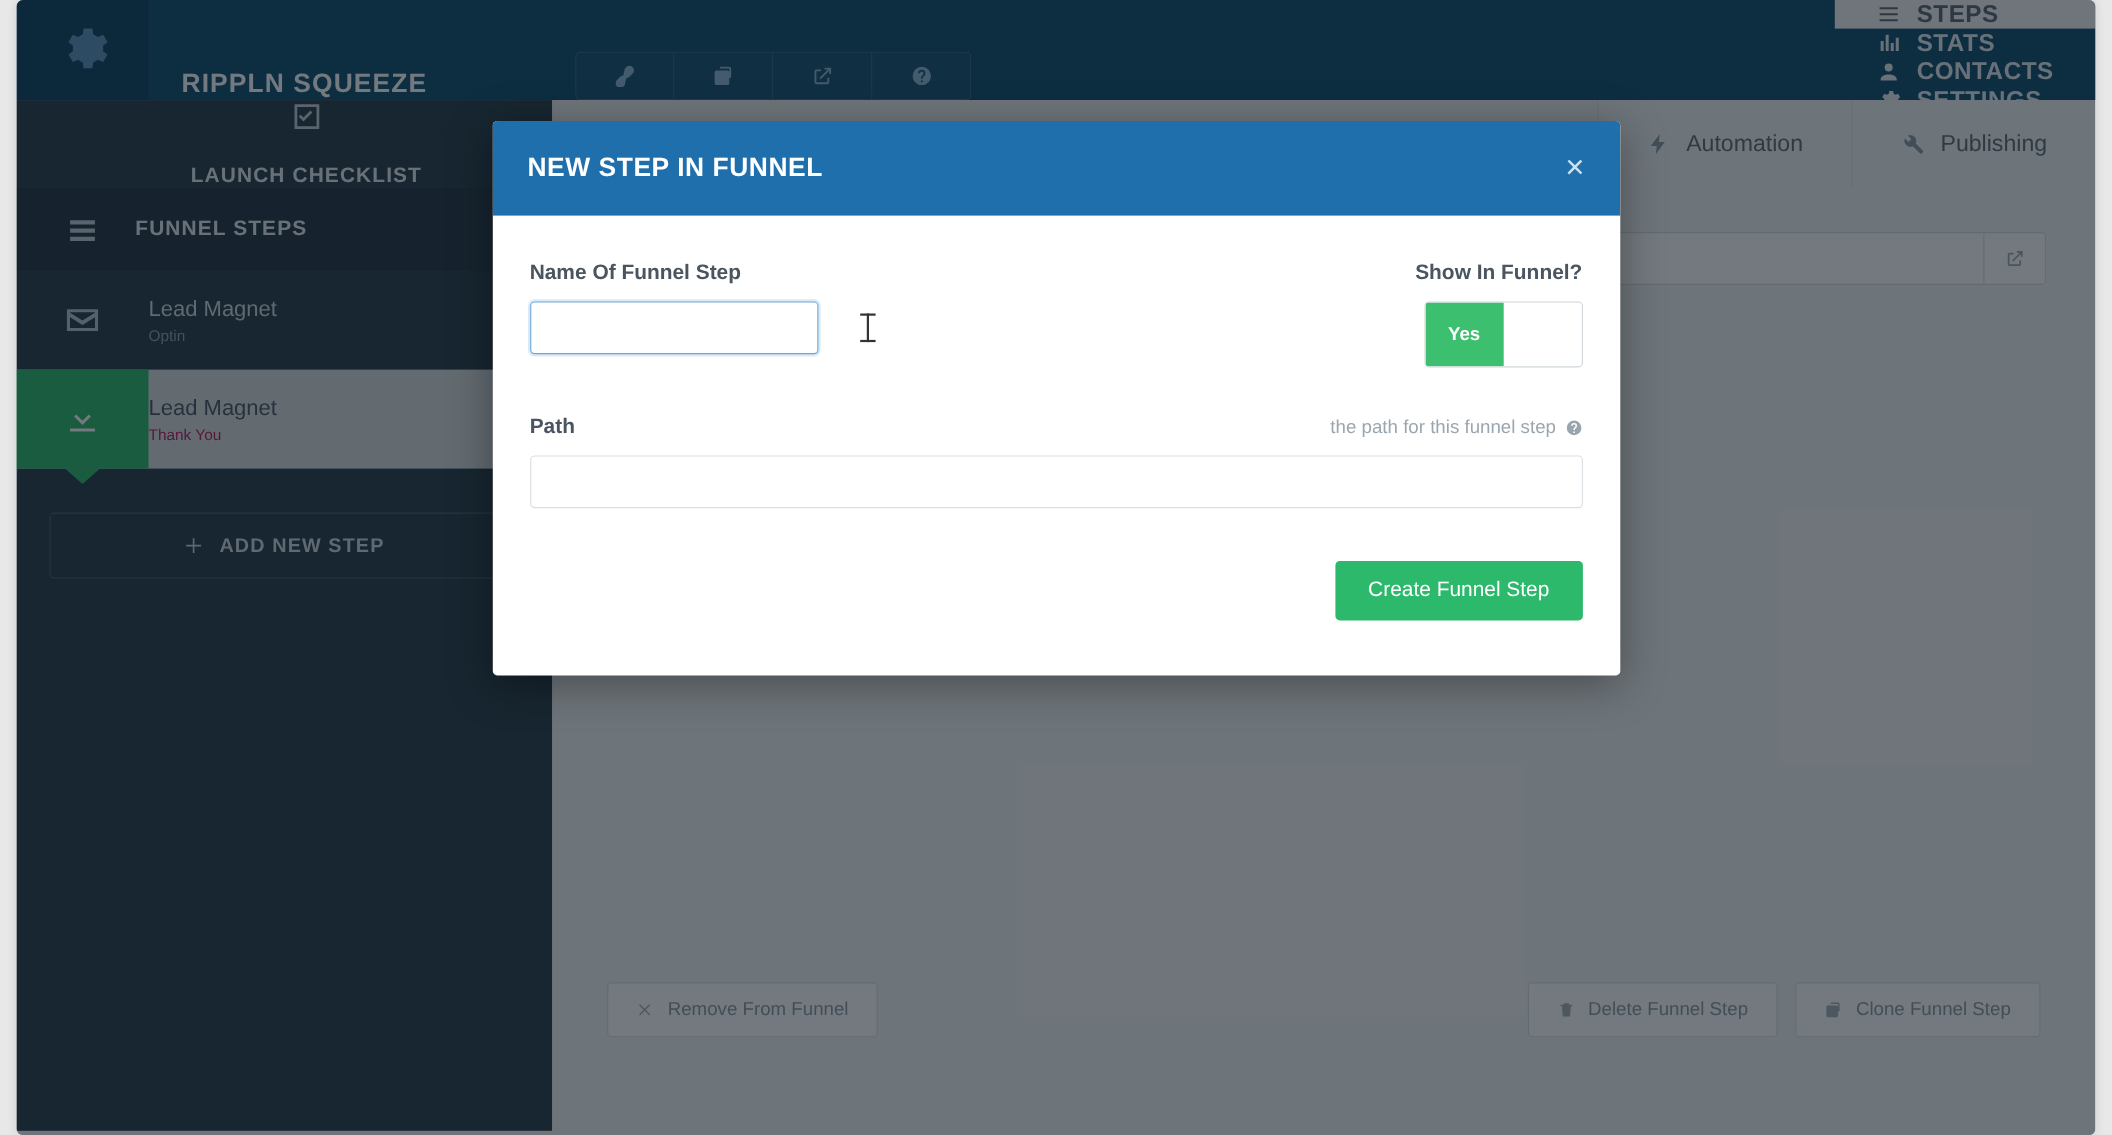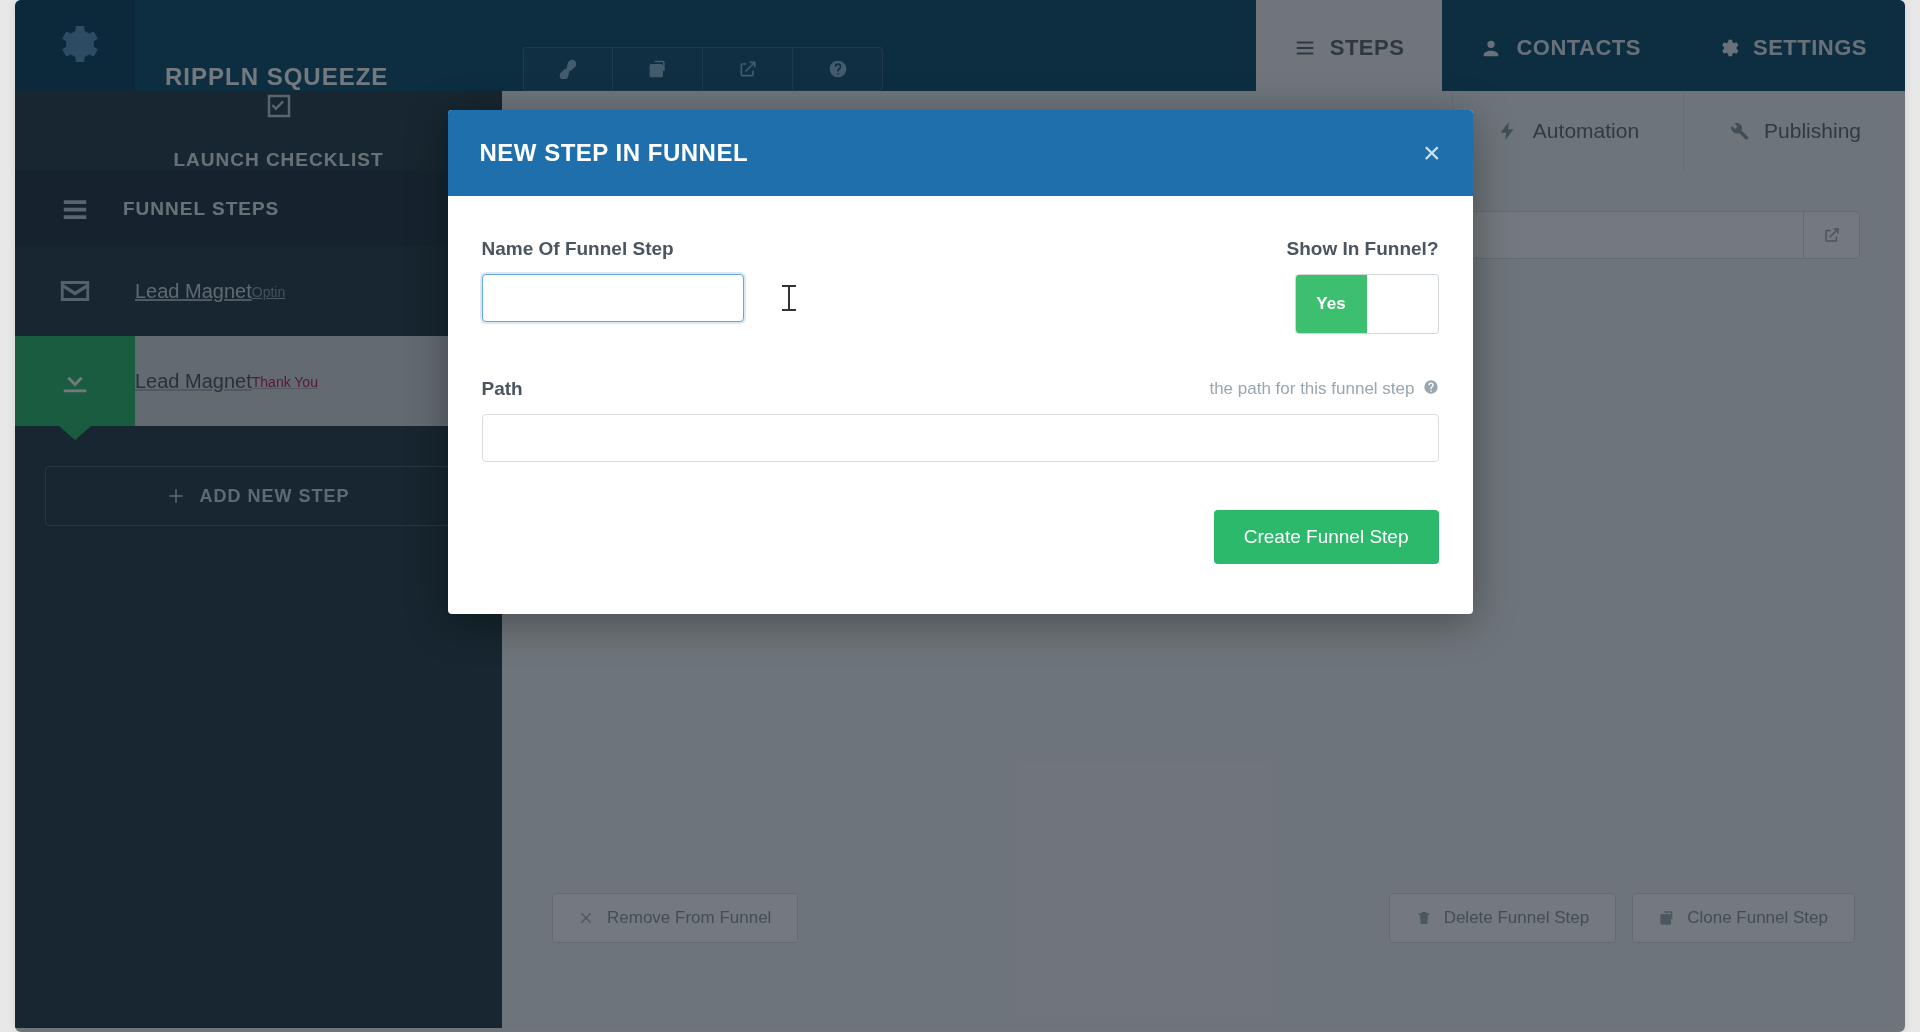--- a/index.html
+++ b/index.html
@@ -11,37 +11,37 @@
 .gear-btn { width: 120px; height: 95px; display: flex; align-items: center; justify-content: center; background: rgba(0,0,0,0.12); }
 .gear-btn svg { width: 48px; height: 48px; fill: #5a91bc; }
 .funnel-name { color: #fff; font-size: 24px; font-weight: 700; letter-spacing: 1px; margin-left: 30px; }
 .header-icons { display: flex; margin-left: 135px; }
 .header-icon-btn { width: 90px; height: 44px; display:flex; align-items:center; justify-content:center; border:1px solid rgba(255,255,255,0.15); background: rgba(255,255,255,0.03); }
 .header-icon-btn:first-child { border-top-left-radius:4px; border-bottom-left-radius:4px; }
 .header-icon-btn:last-child { border-top-right-radius:4px; border-bottom-right-radius:4px; }
 .header-icon-btn + .header-icon-btn { border-left: none; }
 .header-icon-btn svg { width:20px; height:20px; fill:#8fb8d6; }
 
-.main-nav { position: absolute; right: 0; top: 0; height: 95px; display: flex; }
+.main-nav { position: absolute; right: 0; top: 0; height: 95px; display: flex; flex-direction: column; }
 .main-nav-item { display:flex; align-items:center; gap:14px; padding:0 38px; color:#e4edf4; font-size:22px; font-weight:600; letter-spacing:0.5px; }
 .main-nav-item.active { background: #f5f6f7; color:#5a6570; }
 .main-nav-item svg { width:22px; height:22px; fill: currentColor; }
 
 
 .body { display:flex; height: calc(100% - 95px); }
 .sidebar { width: 487px; background: #253946; color:#a6b4bf; display:flex; flex-direction:column; }
 .sidebar-head { display:flex; align-items:center; height:80px; padding-left:40px; gap:28px; font-size:19px; font-weight:700; letter-spacing:1px; color:#e6edf1;flex-direction:column; }
 .sidebar-head svg { width:40px; height:40px; fill:#bfced8; }
 .sidebar-sub { display:flex; align-items:center; height:75px; padding-left:40px; gap:28px; font-size:19px; font-weight:700; letter-spacing:1px; color:#e6edf1; background: rgba(0,0,0,0.08); }
 .sidebar-sub svg { width:40px; height:30px; fill:#bfced8; }
 
 .step-item { display:flex; align-items:center; height:90px; padding-left:0; position:relative; }
 .step-icon-box { width:120px; display:flex; align-items:center; justify-content:center; }
 .step-icon-box svg { width:34px; height:34px; fill:#b8c6cf; }
-.step-text { display:flex; flex-direction:row;text-decoration:underline; }
+.step-text { display:flex; flex-direction:column; }
 .step-title { font-size:20px; color:#cfd9df; }
 .step-sub { font-size:14px; color:#8ea0ac; margin-top:4px; }
 .step-item.active { background:#d8dde1; }
 .step-item.active .step-title { color:#4a5560; }
 .step-item.active .step-sub { color:#be185d; }
 .step-item.active .step-icon-box { background:#2cb96c; height:100%; position:relative; }
 .step-item.active .step-icon-box svg { fill:#fff; }
 .step-item.active .step-icon-box:after { content:''; position:absolute; bottom:-14px; left:50%; transform:translateX(-50%); border-left:16px solid transparent; border-right:16px solid transparent; border-top:14px solid #2cb96c; }
 
 .add-step-btn { margin:40px 30px 0; height:60px; border:1px solid rgba(255,255,255,0.18); border-radius:4px; display:flex; align-items:center; justify-content:center; gap:14px; color:#cfd9df; font-size:18px; font-weight:700; letter-spacing:1px; }
@@ -74,21 +74,21 @@
 .form-group.wide { flex:1; margin-right:110px; }
 .label { font-size:19px; color:#4a5560; font-weight:600; margin-bottom:14px; }
 .text-input { height:48px; border:1px solid #bfc7cd; border-radius:4px; padding:0 14px; font-size:18px; outline:none; }
 .text-input.focused { border-color:#6aa7d6; box-shadow:0 0 0 2px rgba(106,167,214,0.25); }
 .toggle { display:flex; border:1px solid #d0d6da; border-radius:4px; overflow:hidden; width:144px; height:60px; }
 .toggle .opt { flex:1; display:flex; align-items:center; justify-content:center; font-size:17px; color:#9aa6af; }
 .toggle .opt.on { background:#3cc06f; color:#fff; font-weight:600; }
 .path-row { margin-bottom:48px; }
 .path-head { display:flex; justify-content:space-between; align-items:center; margin-bottom:14px; }
 .path-head .label { margin:0; }
-.hint { color:#9aa6af; font-size:17px; display:flex; gap:8px; }
+.hint { color:#9aa6af; font-size:17px; display:flex; align-items:center; gap:8px; }
 .hint svg { width:16px; height:16px; fill:#9aa6af; }
 .path-input { width:100%; height:48px; border:1px solid #d9dee2; border-radius:4px; padding:0 14px; font-size:18px; outline:none; }
 .modal-footer { display:flex; justify-content:flex-end; }
 .create-btn { background:#2cb96c; color:#fff; font-size:19px; font-weight:500; padding:16px 30px; border:none; border-radius:4px; }
 
 
 .ibeam { position:absolute; width:14px; height:26px; pointer-events:none; }
 .ibeam:before, .ibeam:after { content:''; position:absolute; left:0; width:100%; height:2px; background:#333; }
 .ibeam:before { top:0; }
 .ibeam:after { bottom:0; }
@@ -128,20 +128,26 @@
           </svg>
       </div>
     </div>
 
     <div class="main-nav">
       <div class="main-nav-item active">
         <svg viewBox="0 0 24 24">
             <path d="M3 5h18v2H3zM3 11h18v2H3zM3 17h18v2H3z"></path>
           </svg>
         <span>STEPS</span>
+      </div>
+      <div class="main-nav-item">
+        <svg viewBox="0 0 24 24">
+            <path d="M4 20V10h3v10H4zm5 0V4h3v16H9zm5 0v-8h3v8h-3zm5 0V7h3v13h-3z"></path>
+          </svg>
+        <span>STATS</span>
       </div>
       <div class="main-nav-item">
         <svg viewBox="0 0 24 24">
             <path d="M12 12a4 4 0 100-8 4 4 0 000 8zm-8 8c0-3.3 3.6-5 8-5s8 1.7 8 5v1H4v-1z"></path>
           </svg>
         <span>CONTACTS</span>
       </div>
       <div class="main-nav-item">
         <svg viewBox="0 0 24 24">
             <path d="M12 8a4 4 0 100 8 4 4 0 000-8zm9.4 4a7.5 7.5 0 00-.1-1.2l2.1-1.6-2-3.4-2.5 1a7.6 7.6 0 00-2-1.2l-.4-2.6h-4l-.4 2.6a7.6 7.6 0 00-2 1.2l-2.5-1-2 3.4 2.1 1.6a7.5 7.5 0 000 2.4l-2.1 1.6 2 3.4 2.5-1c.6.5 1.3.9 2 1.2l.4 2.6h4l.4-2.6c.7-.3 1.4-.7 2-1.2l2.5 1 2-3.4-2.1-1.6c.1-.4.1-.8.1-1.2z"></path>

